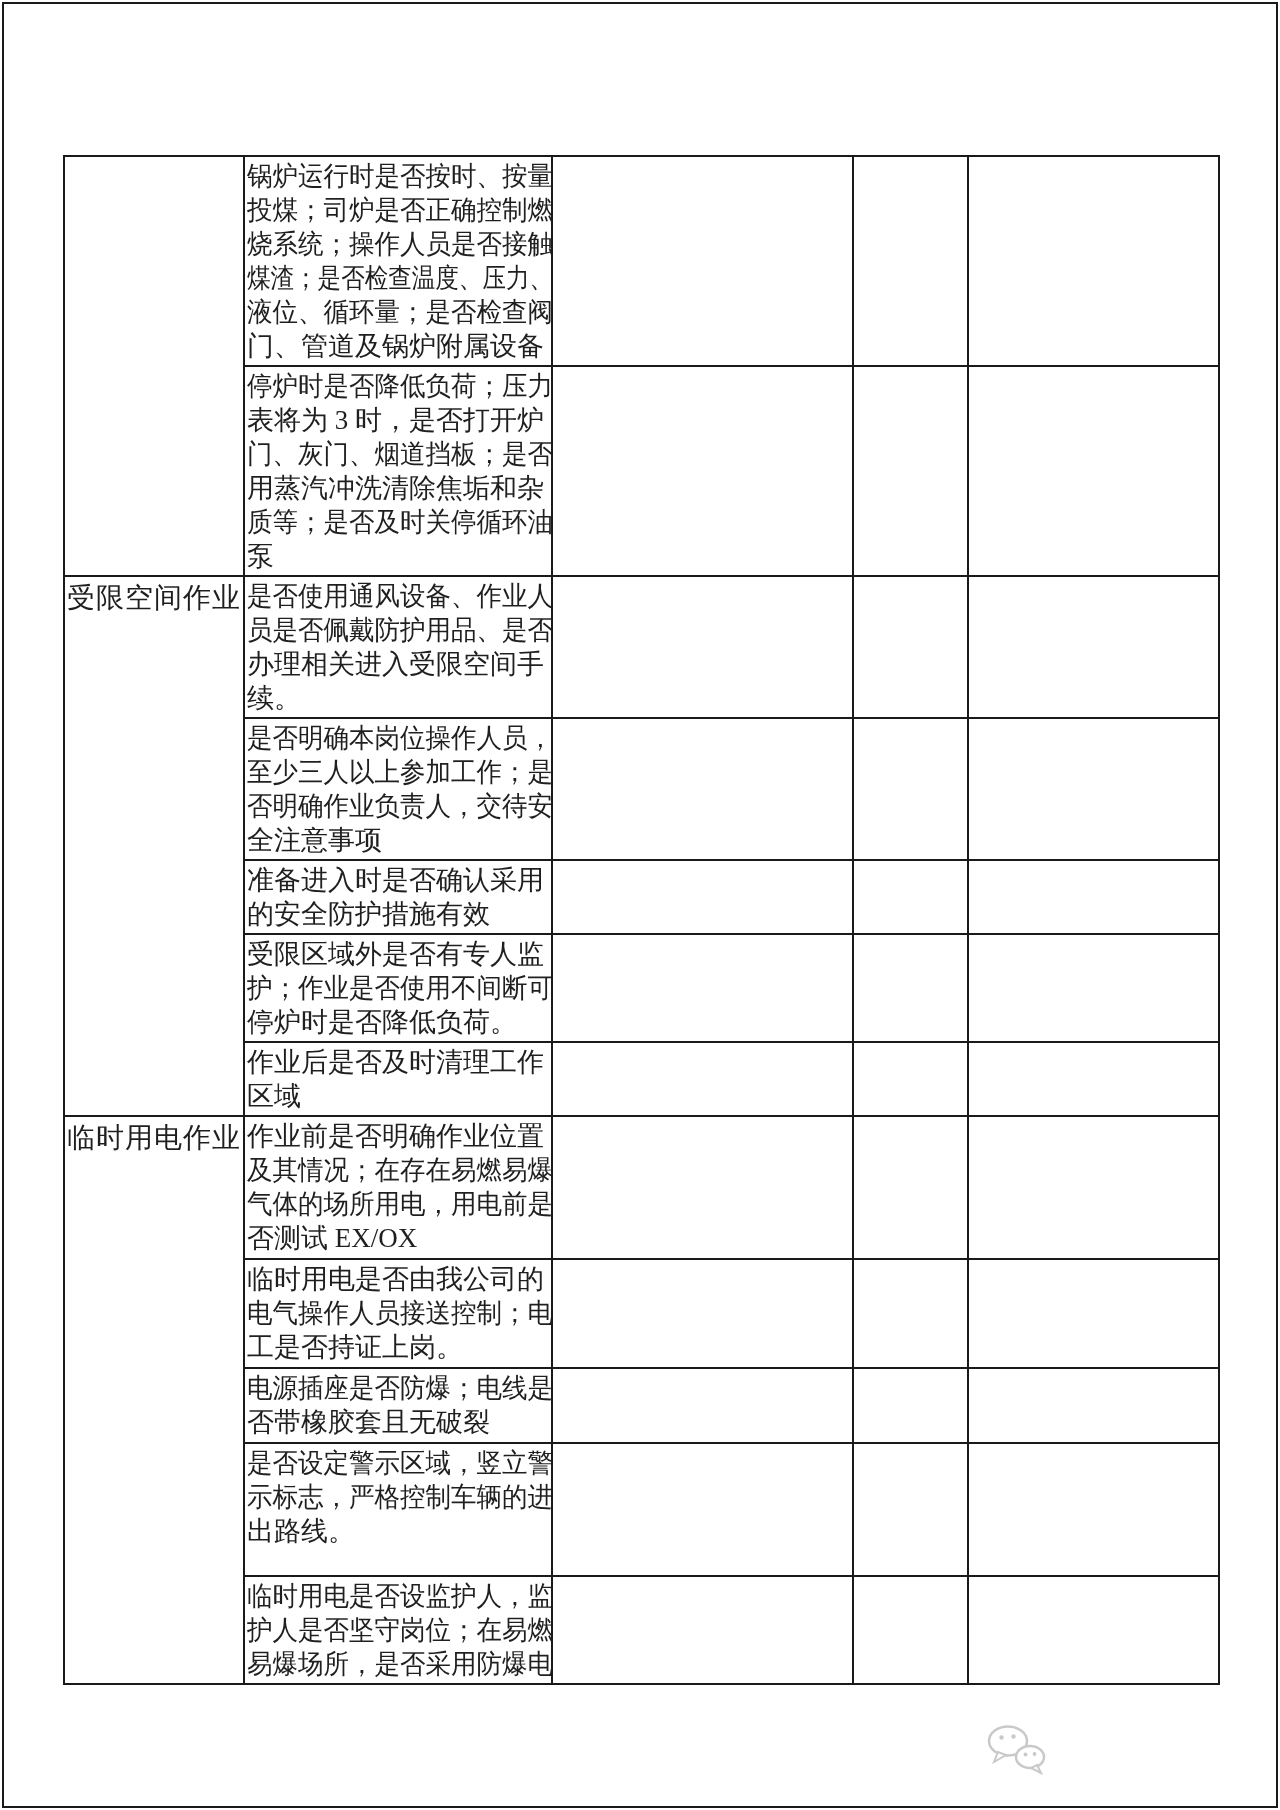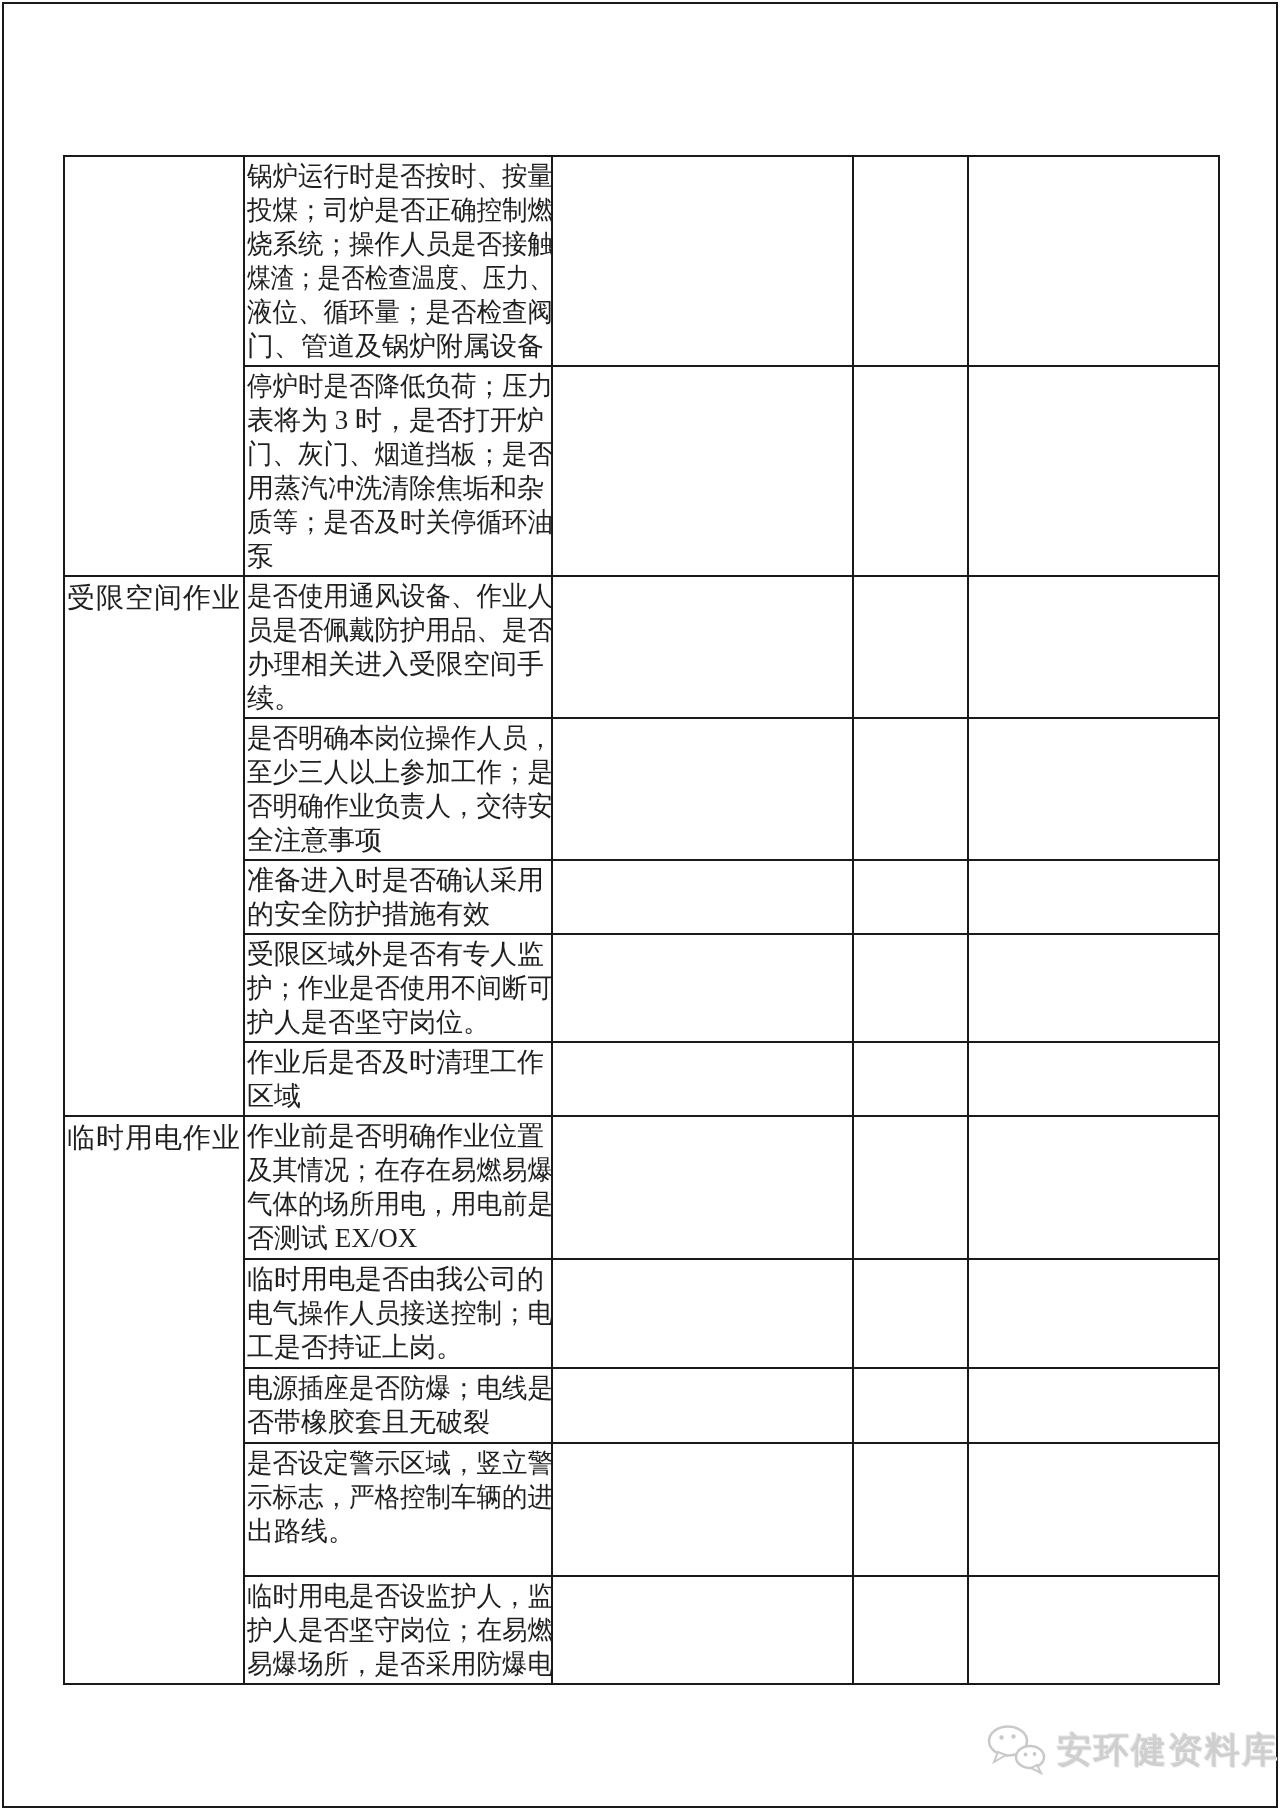--- a/index.html
+++ b/index.html
@@ -138,21 +138,21 @@
             <div class="ln">的安全防护措施有效</div>
           </td>
         <td></td>
         <td></td>
         <td></td>
       </tr>
       <tr style="height:100px">
         <td class="item">
             <div class="ln">受限区域外是否有专人监</div>
             <div class="ln" style="transform-origin: left center; transform: scaleX(0.944444);">护；作业是否使用不间断可</div>
-            <div class="ln">护人是否坚守岗位。</div>
+            <div class="ln">停炉时是否降低负荷。</div>
           </td>
         <td></td>
         <td></td>
         <td></td>
       </tr>
       <tr style="height:73px">
         <td class="item">
             <div class="ln">作业后是否及时清理工作</div>
             <div class="ln">区域</div>
           </td>
@@ -223,15 +223,14 @@
         <ellipse cx="45" cy="33" rx="14" ry="11"></ellipse>
         <path d="M52 41 L56 49 L46 44 Z" stroke-width="2"></path>
       </g>
       <g fill="#c9c9c9">
         <circle cx="16.5" cy="13.5" r="2.2"></circle>
         <circle cx="28.5" cy="12.5" r="2.2"></circle>
         <circle cx="40.5" cy="30.5" r="1.9"></circle>
         <circle cx="49.5" cy="30" r="1.9"></circle>
       </g>
     </svg>
-    <span class="watermark-text">安环健资料库</span>
   </div>
 </div>
 
 </body></html>

